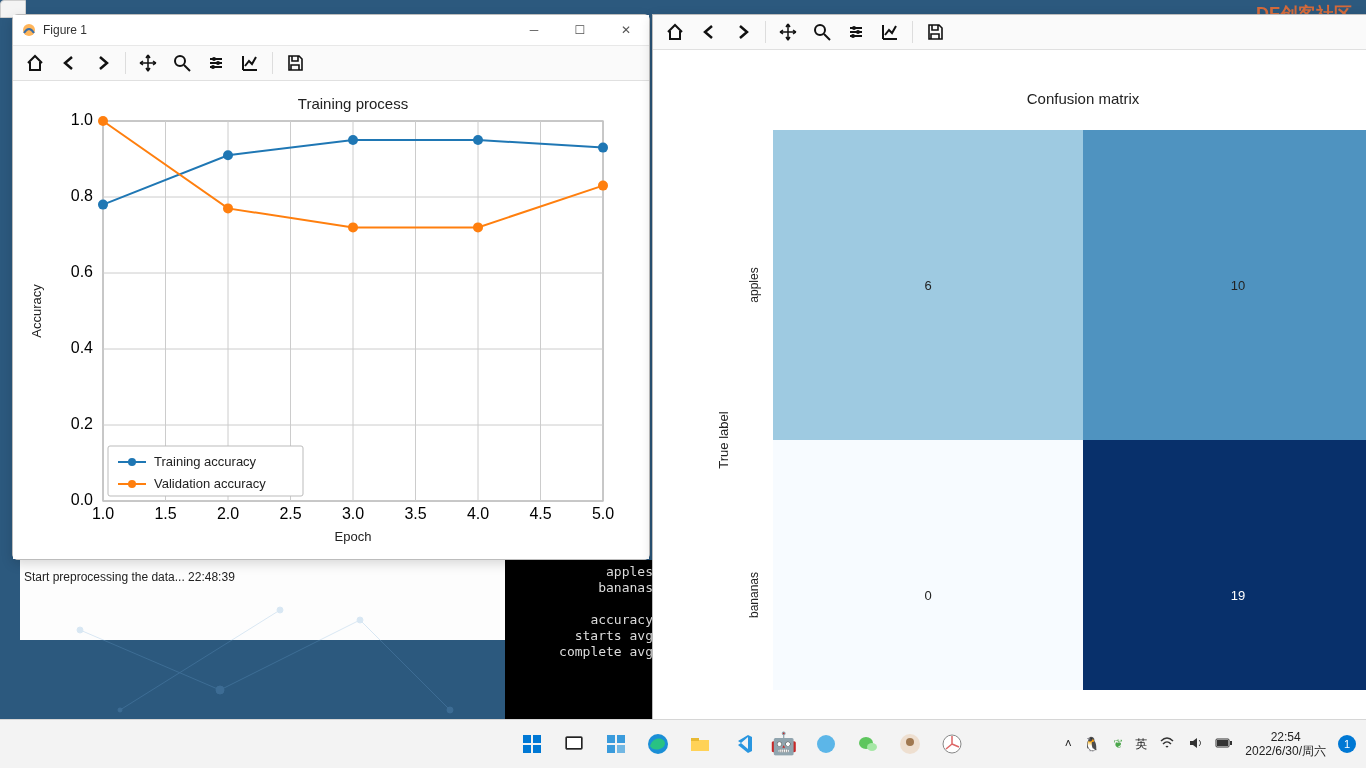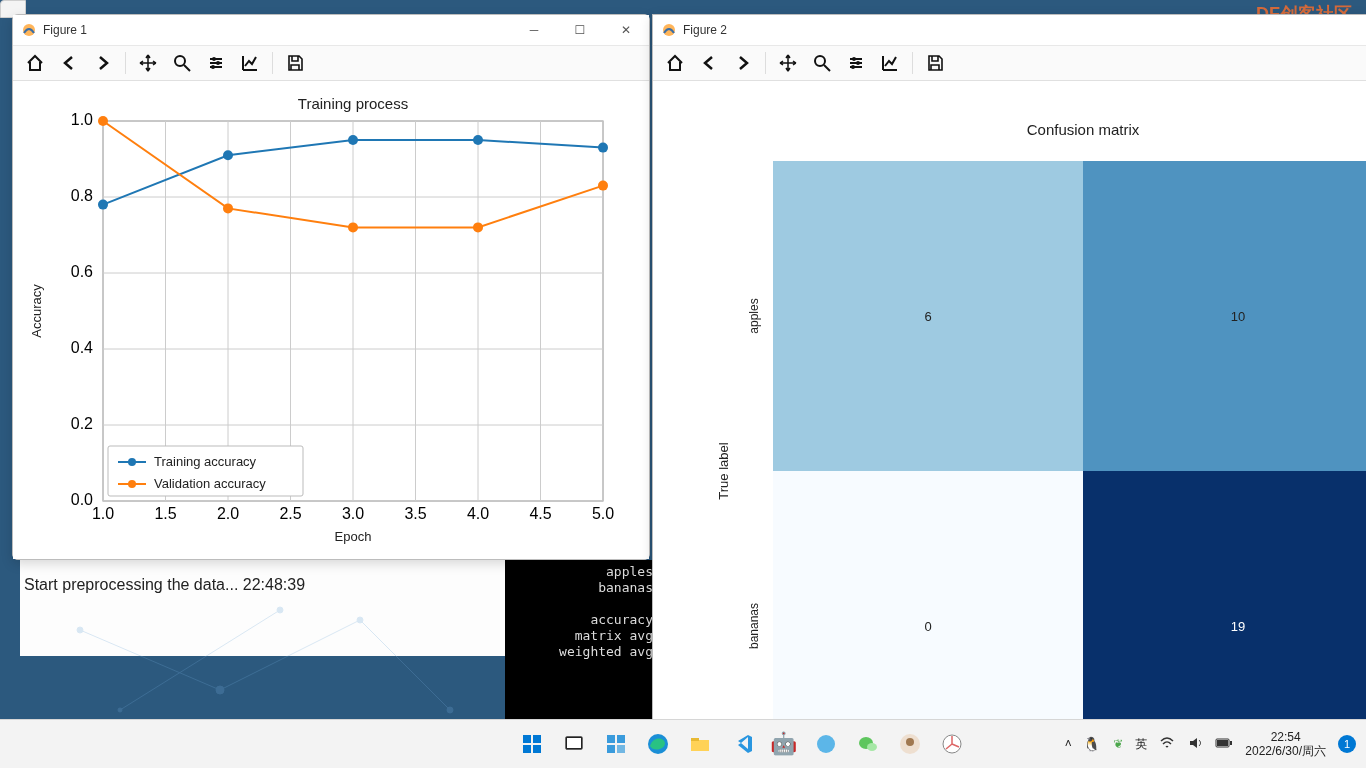--- a/index.html
+++ b/index.html
@@ -18,21 +18,21 @@
   .ctitle{font-size:15px;fill:#222;}
   .grid{stroke:#ccc;stroke-width:1;}
   .legend-box{stroke:#bbb;fill:#fff;}
   .legend-text{font-size:13px;fill:#222;}
   .cm-val{font-size:13px;fill:#222;text-anchor:middle;}
   .cm-val.light{fill:#fff;}
   .cm-lab{font-size:12px;fill:#222;}
   
   .bgwin{position:absolute;left:0;top:0;width:20px;height:20px;}
   .console-back{position:absolute;background:#000;color:#ddd;font-family:"Consolas",monospace;font-size:13px;padding:4px 8px;text-align:right;line-height:16px;}
-  .log-back{position:absolute;background:#fdfdfd;color:#222;font-size:16px;line-height:14px;padding:18px 4px;}
+  .log-back{position:absolute;background:#fdfdfd;color:#222;font-size:12px;line-height:14px;padding:10px 4px;}
   
   .taskbar{position:absolute;left:0;bottom:0;width:1366px;height:48px;background:#f3f3f3;border-top:1px solid #d6d6d6;display:flex;align-items:center;}
   .task-center{flex:1;display:flex;justify-content:center;gap:6px;align-items:center;}
   .ticon{width:36px;height:36px;border-radius:4px;display:flex;align-items:center;justify-content:center;font-size:18px;}
   .tray{display:flex;align-items:center;gap:12px;padding:0 10px;color:#222;font-size:12px;}
   .tray .clock{text-align:center;line-height:14px;}
   .watermark{position:absolute;color:#d46a3b;font-weight:bold;text-align:right;}
 </style>
 </head>
 <body>
@@ -46,22 +46,22 @@
 
 <div class="log-back" style="left:20px;top:560px;width:480px;height:60px;">
   <div>Start preprocessing the data...  22:48:39</div>
 </div>
 
 <div class="console-back" style="left:505px;top:560px;width:140px;height:155px;">
   <div>apples</div>
   <div>bananas</div>
   <div style="height:16px;"></div>
   <div>accuracy</div>
-  <div>matrix avg</div>
-  <div>weighted avg</div>
+  <div>starts avg</div>
+  <div>complete avg</div>
 </div>
 
 <svg style="position:absolute;left:20px;top:560px;width:630px;height:160px;opacity:0.25;">
   <g stroke="#6fa7d6" fill="#6fa7d6">
     <line x1="60" y1="70" x2="200" y2="130"></line>
       <line x1="200" y1="130" x2="340" y2="60"></line>
     <line x1="340" y1="60" x2="430" y2="150"></line>
       <line x1="100" y1="150" x2="260" y2="50"></line>
     <circle cx="60" cy="70" r="3"></circle>
       <circle cx="200" cy="130" r="4"></circle>
@@ -187,30 +187,20 @@
         <circle cx="119" cy="381" r="4" fill="#1f77b4"></circle>
         <text class="legend-text" x="141" y="385">Training accuracy</text>
         <line x1="105" y1="403" x2="133" y2="403" stroke="#ff7f0e" stroke-width="2"></line>
         <circle cx="119" cy="403" r="4" fill="#ff7f0e"></circle>
         <text class="legend-text" x="141" y="407">Validation accuracy</text>
       </svg>
   </div>
 </div>
 
 <div class="win" style="left:652px;top:14px;width:714px;height:706px;border-radius:0;">
-  <div class="titlebar">
-    <span class="ico">
-      <svg width="16" height="16">
-          <circle cx="8" cy="8" r="6" fill="#ffb55a"></circle>
-          <path d="M3 11 Q8 3 13 11" stroke="#3b6ea5" fill="none" stroke-width="2"></path>
-        </svg>
-    </span>
-    <span class="ttl">Figure 2</span>
-    <span class="spacer"></span>
-  </div>
   <div class="toolbar">
     <span class="tbtn">
         <svg width="20" height="20" viewBox="0 0 20 20">
           <path d="M3 10 L10 3 L17 10 M5 9v8h10V9" stroke="#111" stroke-width="2" fill="none"></path>
         </svg>
       </span>
     <span class="tbtn">
         <svg width="20" height="20">
           <path d="M13 4l-7 6 7 6" stroke="#111" stroke-width="2.5" fill="none"></path>
         </svg>

